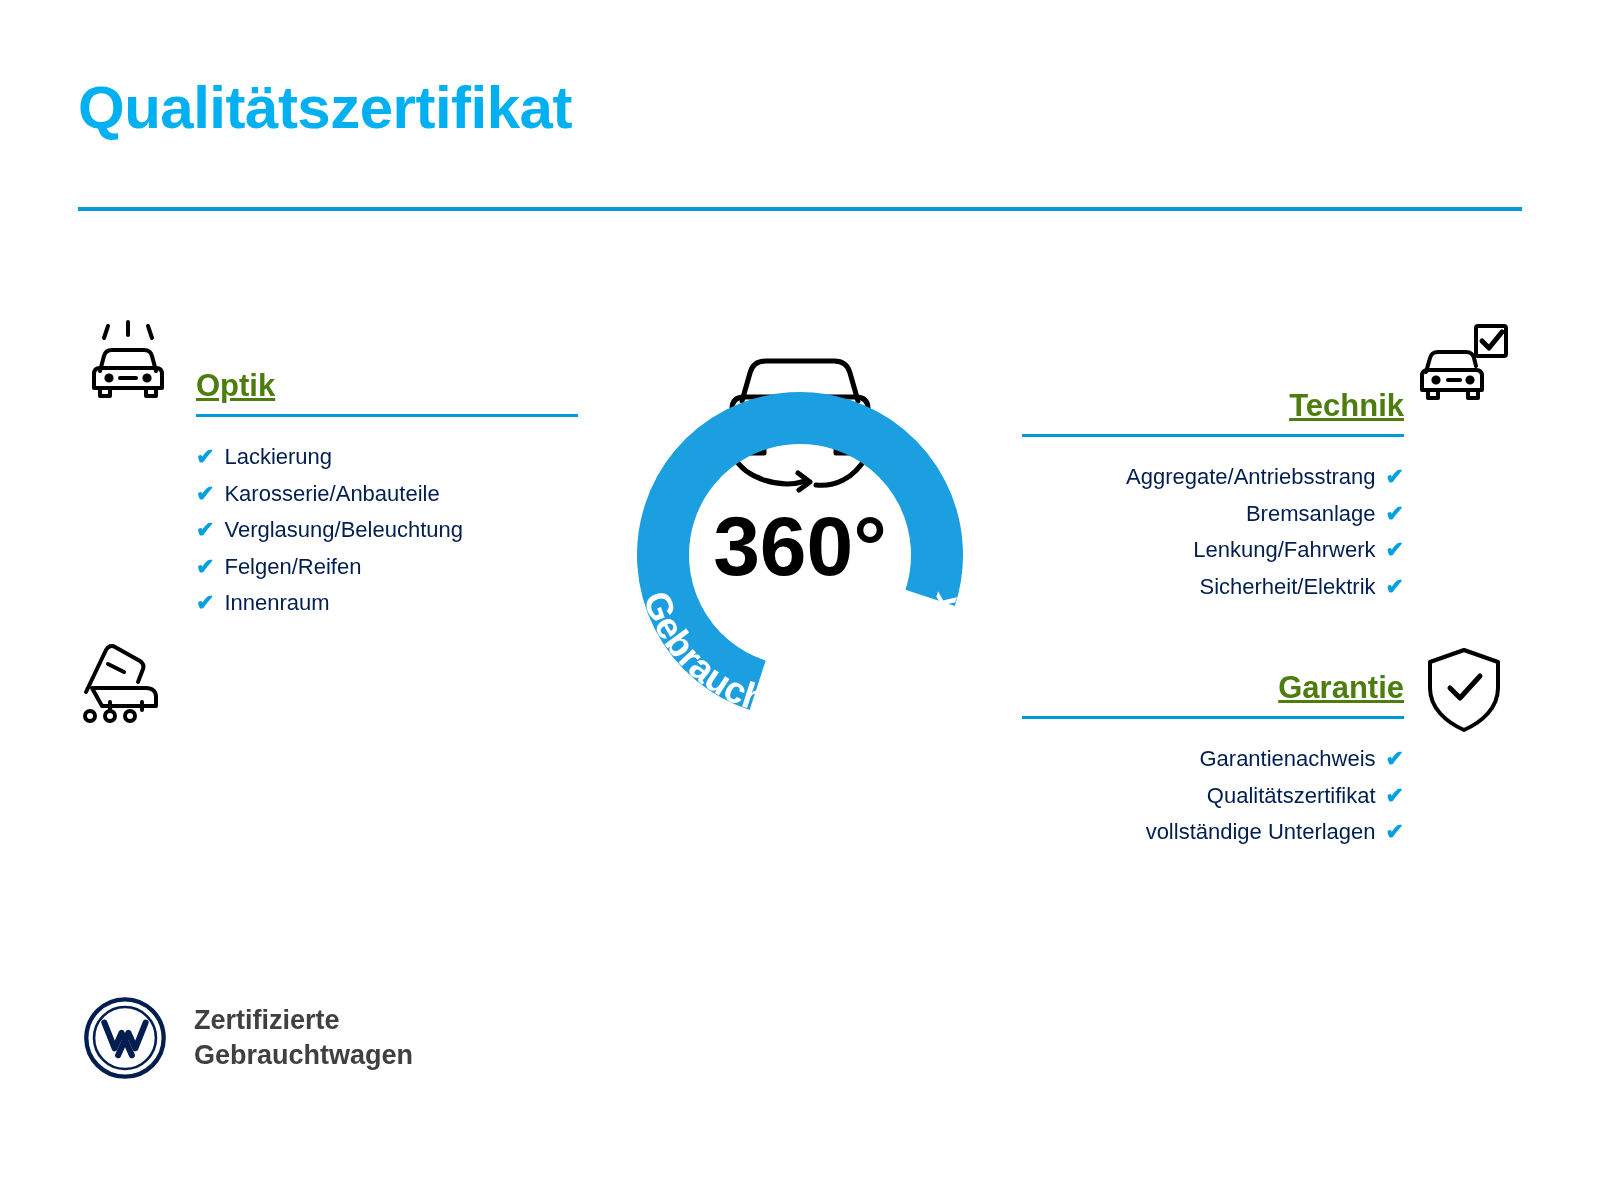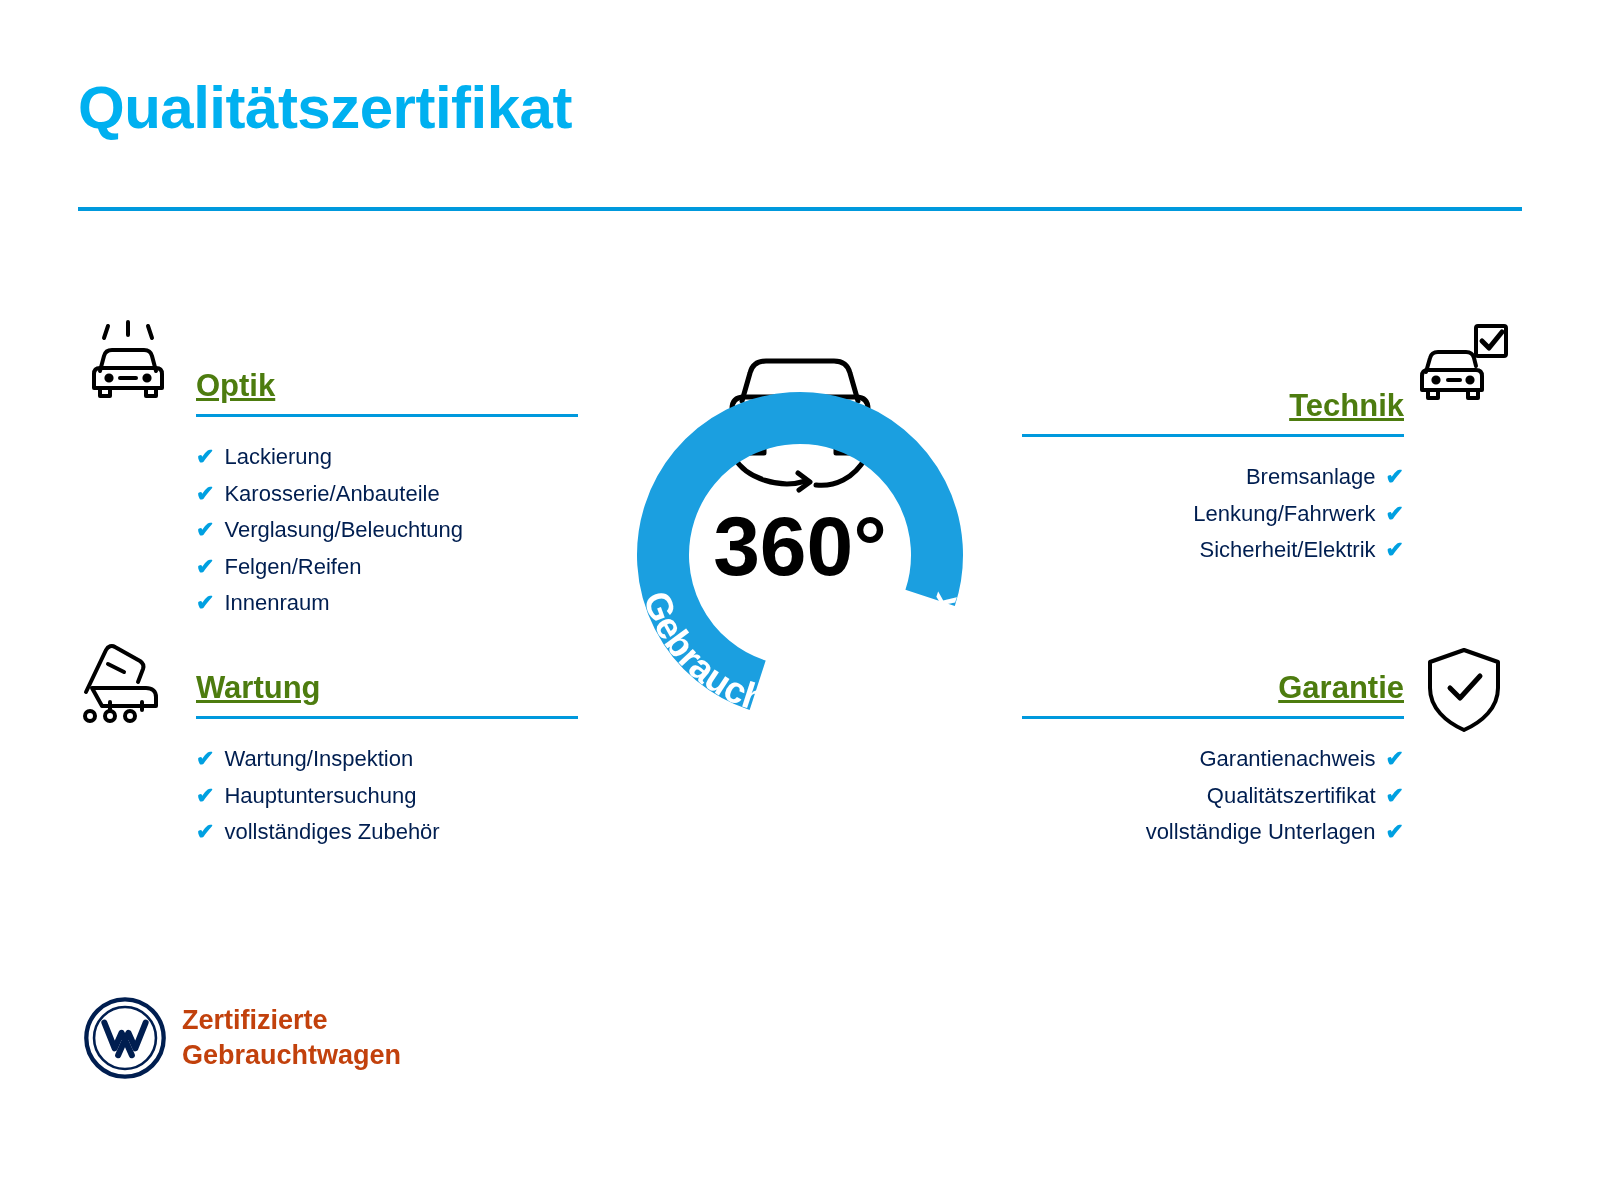--- a/index.html
+++ b/index.html
@@ -104,24 +104,24 @@
 
   
   .footer {
     position: absolute;
     left: 82px;
     top: 995px;
     display: flex;
     align-items: center;
   }
   .footer-text {
-    margin-left: 14px;
+    margin-left: 26px;
     font-size: 27px;
     font-weight: bold;
-    color: #c2410c;
+    color: #404040;
     line-height: 1.3;
   }
   .footer-text span { display: block; white-space: nowrap; }
 </style>
 </head>
 <body>
 
 <div class="page">
 
   <div class="title">Qualitätszertifikat</div>
@@ -161,47 +161,39 @@
       <path d="M34 64 L46 64"></path>
       <rect x="62" y="10" width="30" height="30" rx="2"></rect>
       <path d="M68 25 L75 32 L88 16" stroke-width="5"></path>
     </svg>
   </div>
 
   <div class="section right" style="top:370px;margin-top:20px;">
     <div class="sec-head">Technik</div>
     <div class="sec-rule"></div>
     <ul class="sec-list">
+      <li><span>Aggregate/Antriebsstrang</span><span class="check">✔</span></li>
       <li><span>Bremsanlage</span><span class="check">✔</span></li>
       <li><span>Lenkung/Fahrwerk</span><span class="check">✔</span></li>
       <li><span>Sicherheit/Elektrik</span><span class="check">✔</span></li>
     </ul>
   </div>
 
   <div class="icon-box" style="left:76px; top:636px;">
     <svg width="100" height="100" viewBox="0 0 100 100" fill="none" stroke="#000000" stroke-width="4" stroke-linecap="round" stroke-linejoin="round">
       <path d="M10 56 L30 14 C32 10 36 9 39 11 L64 25 C67 27 68 30 67 33 L62 46"></path>
       <path d="M16 52 L70 52 C76 52 80 55 80 61 L80 70 L26 70 Z"></path>
       <path d="M34 66 L34 74 M66 66 L66 74"></path>
       <circle cx="14" cy="80" r="5"></circle>
       <circle cx="34" cy="80" r="5"></circle>
       <circle cx="54" cy="80" r="5"></circle>
       <path d="M32 28 L48 36"></path>
     </svg>
   </div>
 
-  <div class="section left" style="top:672px;">
-    <div class="sec-head">Wartung</div>
-    <div class="sec-rule"></div>
-    <ul class="sec-list">
-      <li><span class="check">✔</span><span>Wartung/Inspektion</span></li>
-      <li><span class="check">✔</span><span>Hauptuntersuchung</span></li>
-      <li><span class="check">✔</span><span>vollständiges Zubehör</span></li>
-    </ul>
-  </div>
 
   <div class="icon-box" style="left:1414px; top:640px;">
     <svg width="100" height="100" viewBox="0 0 100 100" fill="none" stroke="#000000" stroke-width="4" stroke-linecap="round" stroke-linejoin="round">
       <path d="M50 10 L84 22 L84 48 C84 68 68 82 50 90 C32 82 16 68 16 48 L16 22 Z"></path>
       <path d="M36 48 L46 58 L66 36" stroke-width="5"></path>
     </svg>
   </div>
 
   <div class="section right" style="top:672px;">
     <div class="sec-head">Garantie</div>

